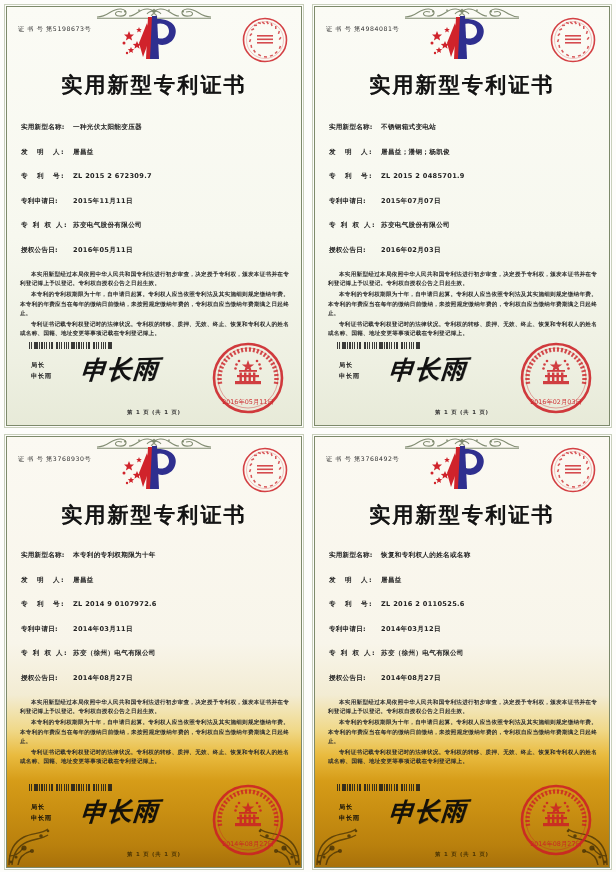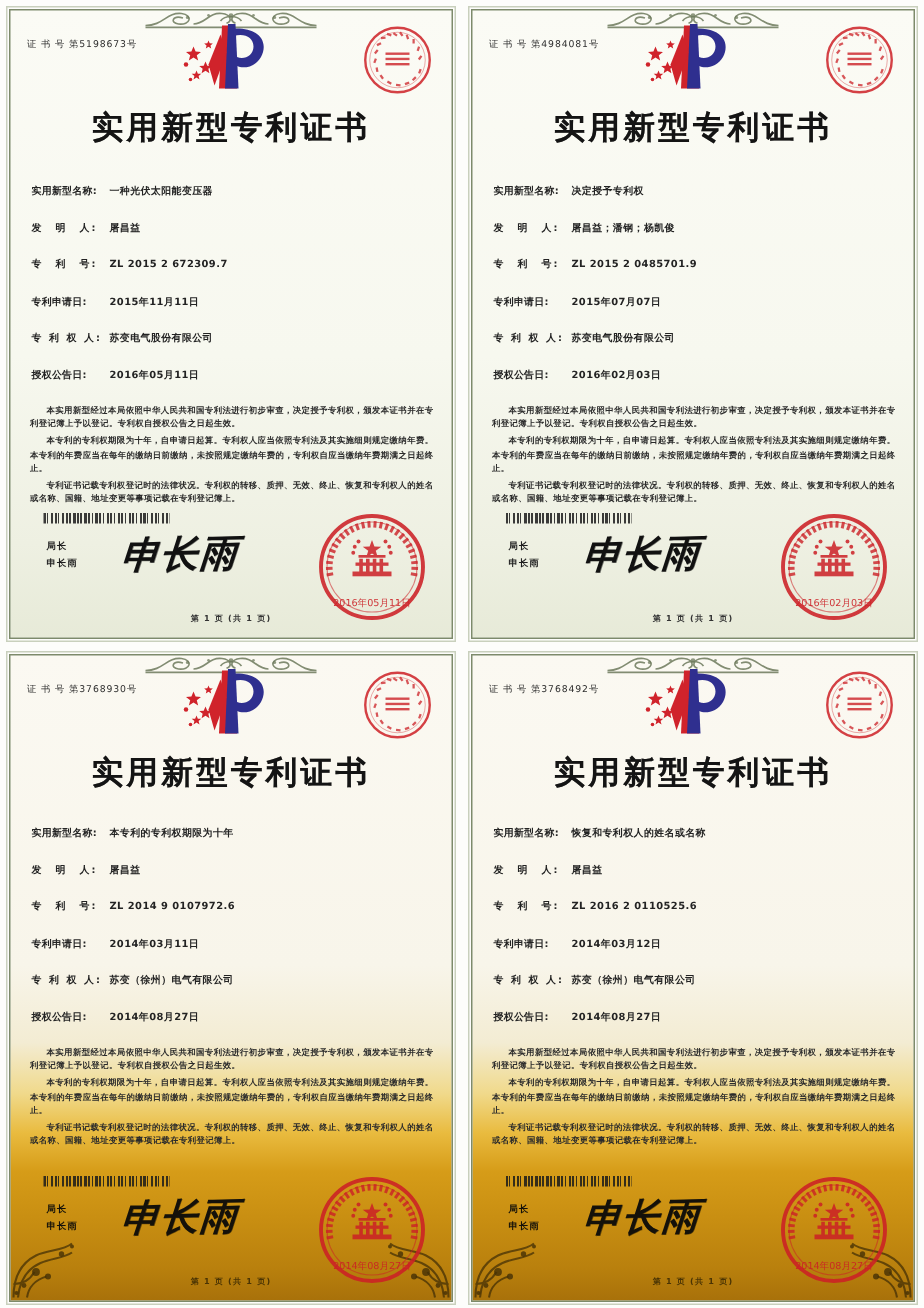--- a/index.html
+++ b/index.html
@@ -439,21 +439,21 @@
       <rect x="38" y="30" width="1.5" height="3" transform="rotate(-340 39 32)"></rect>
     </g>
   </svg></div>
       </div>
 
       <div class="title">实用新型专利证书</div>
 
       <div class="fields">
         <div class="frow">
           <span class="flabel tight">实用新型名称:</span>
-              <span class="fval">决定授予专利权</span>
+              <span class="fval">不锈钢箱式变电站</span>
         </div>
         <div class="frow">
           <span class="flabel">发　明　人:</span>
               <span class="fval">屠昌益；潘钢；杨凯俊</span>
         </div>
         <div class="frow">
           <span class="flabel">专　利　号:</span>
               <span class="fval">ZL 2015 2 0485701.9</span>
         </div>
         <div class="frow">

